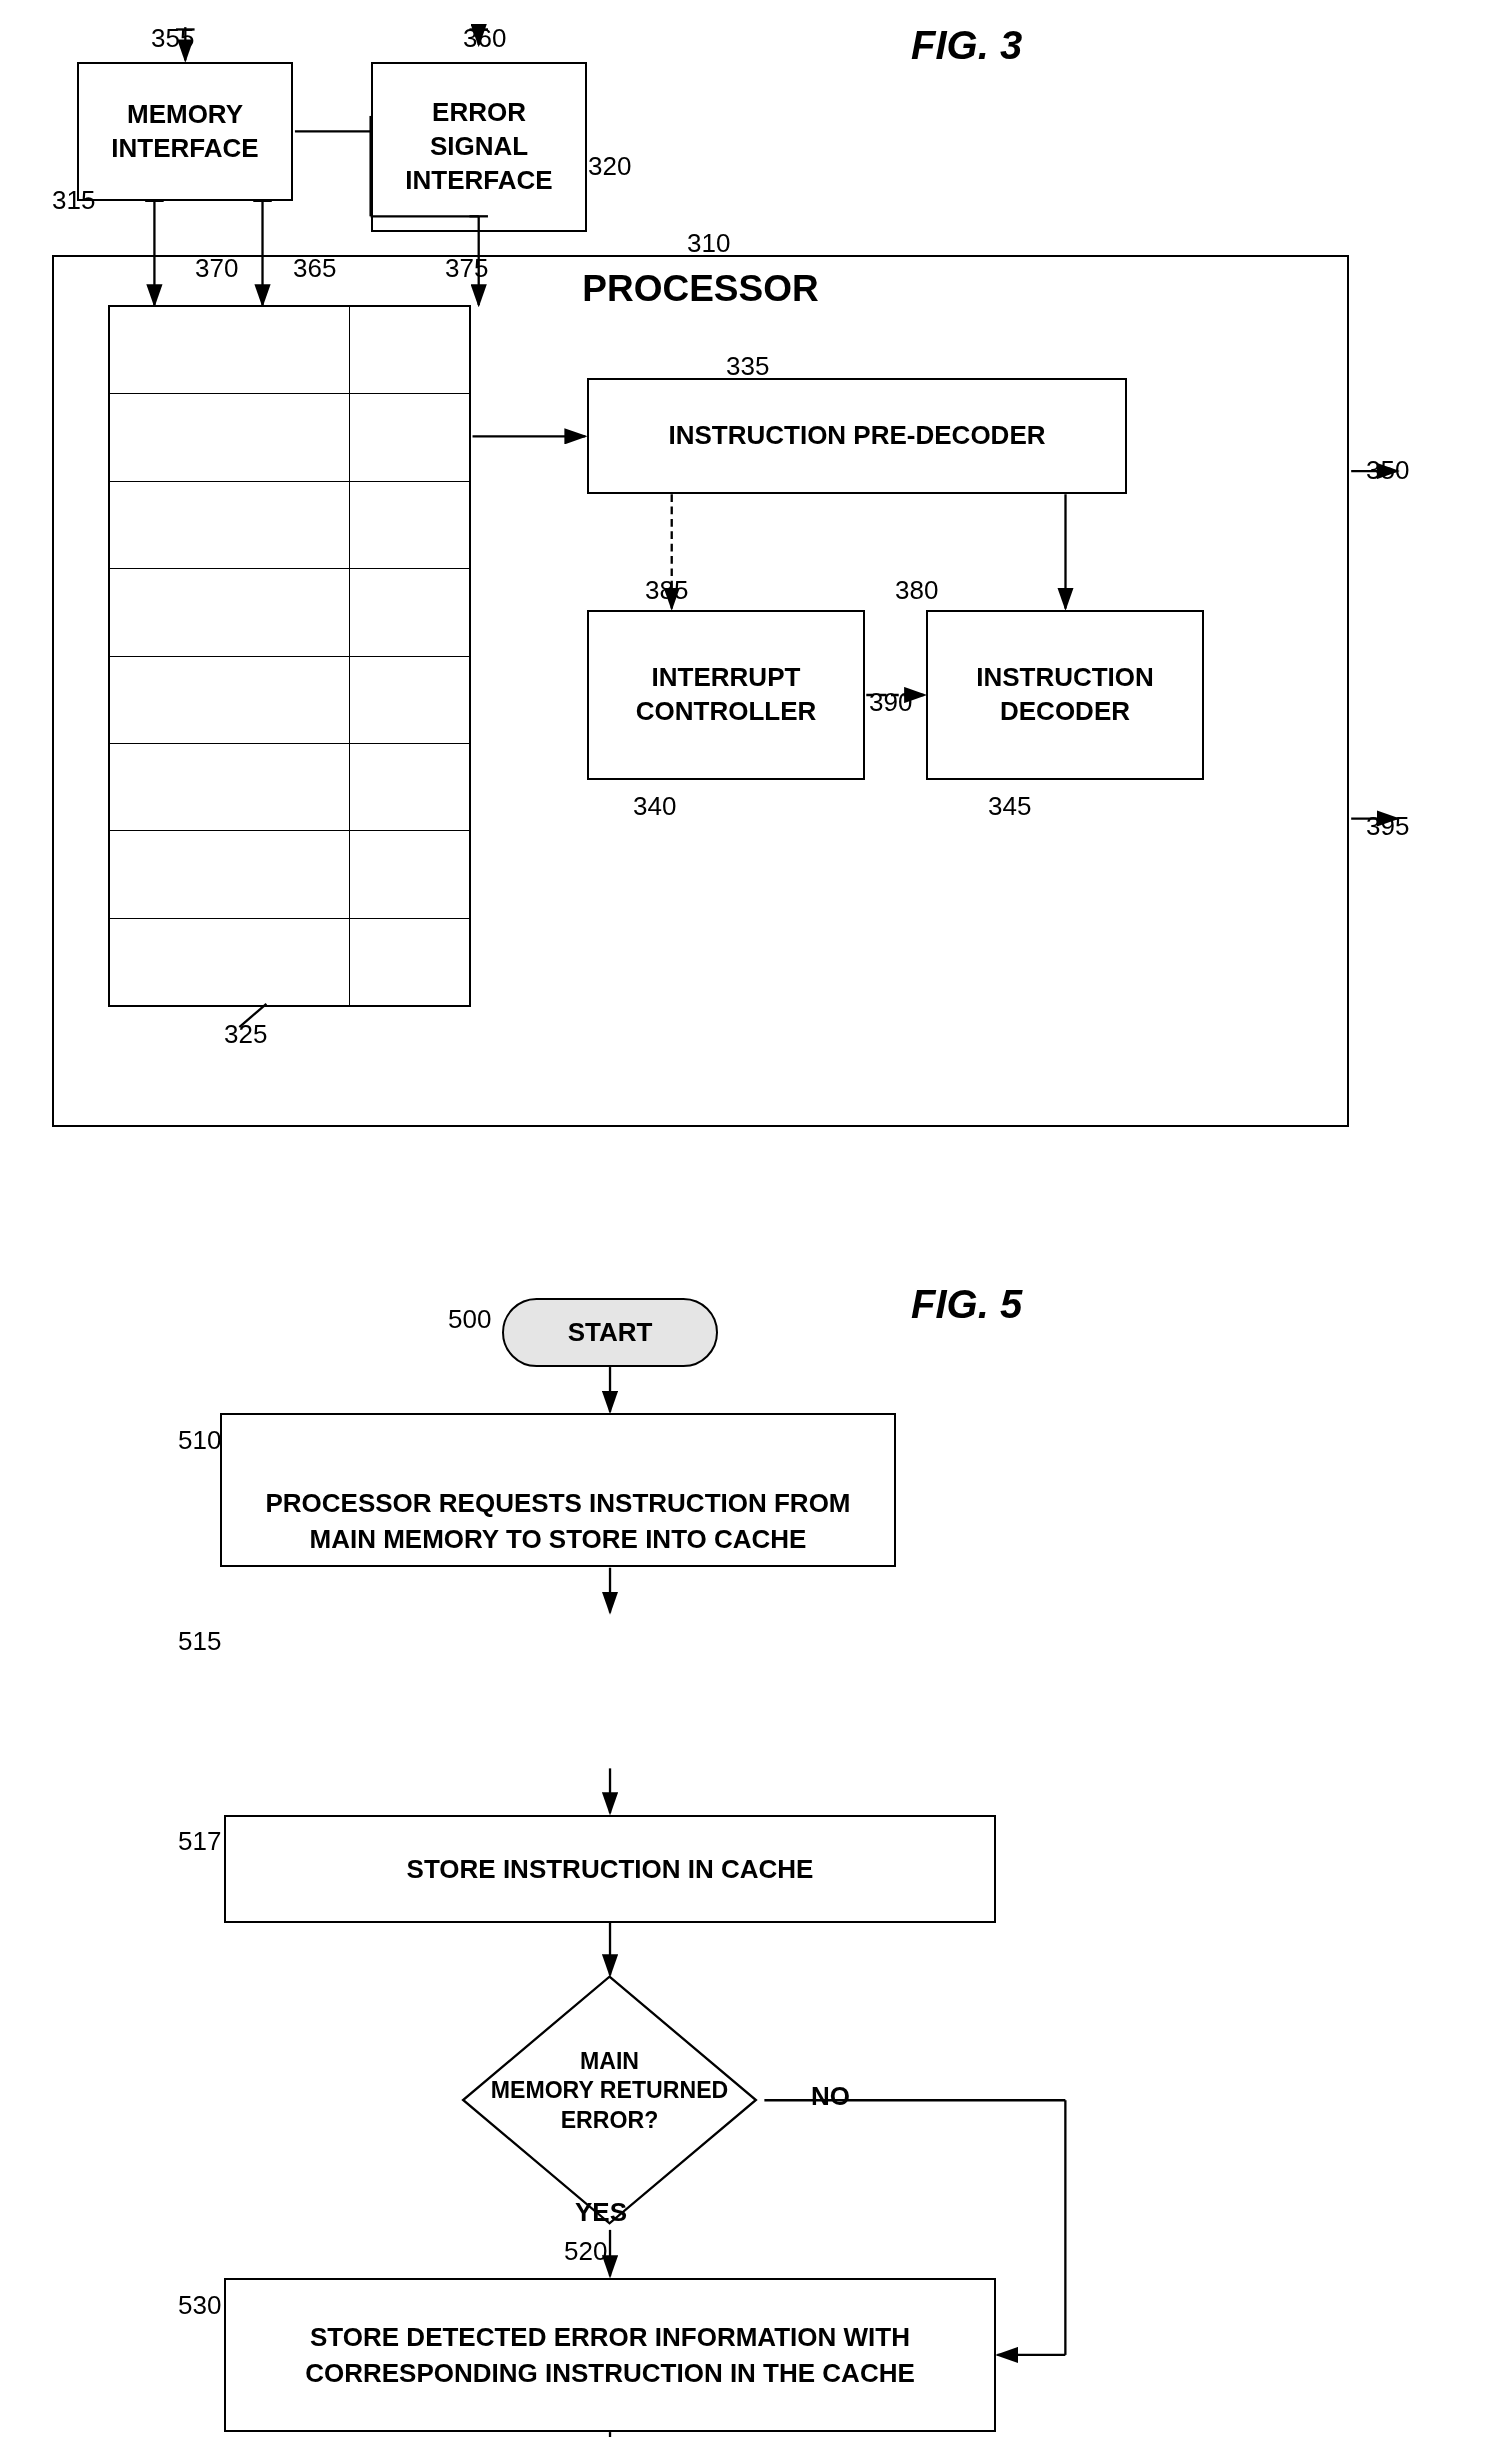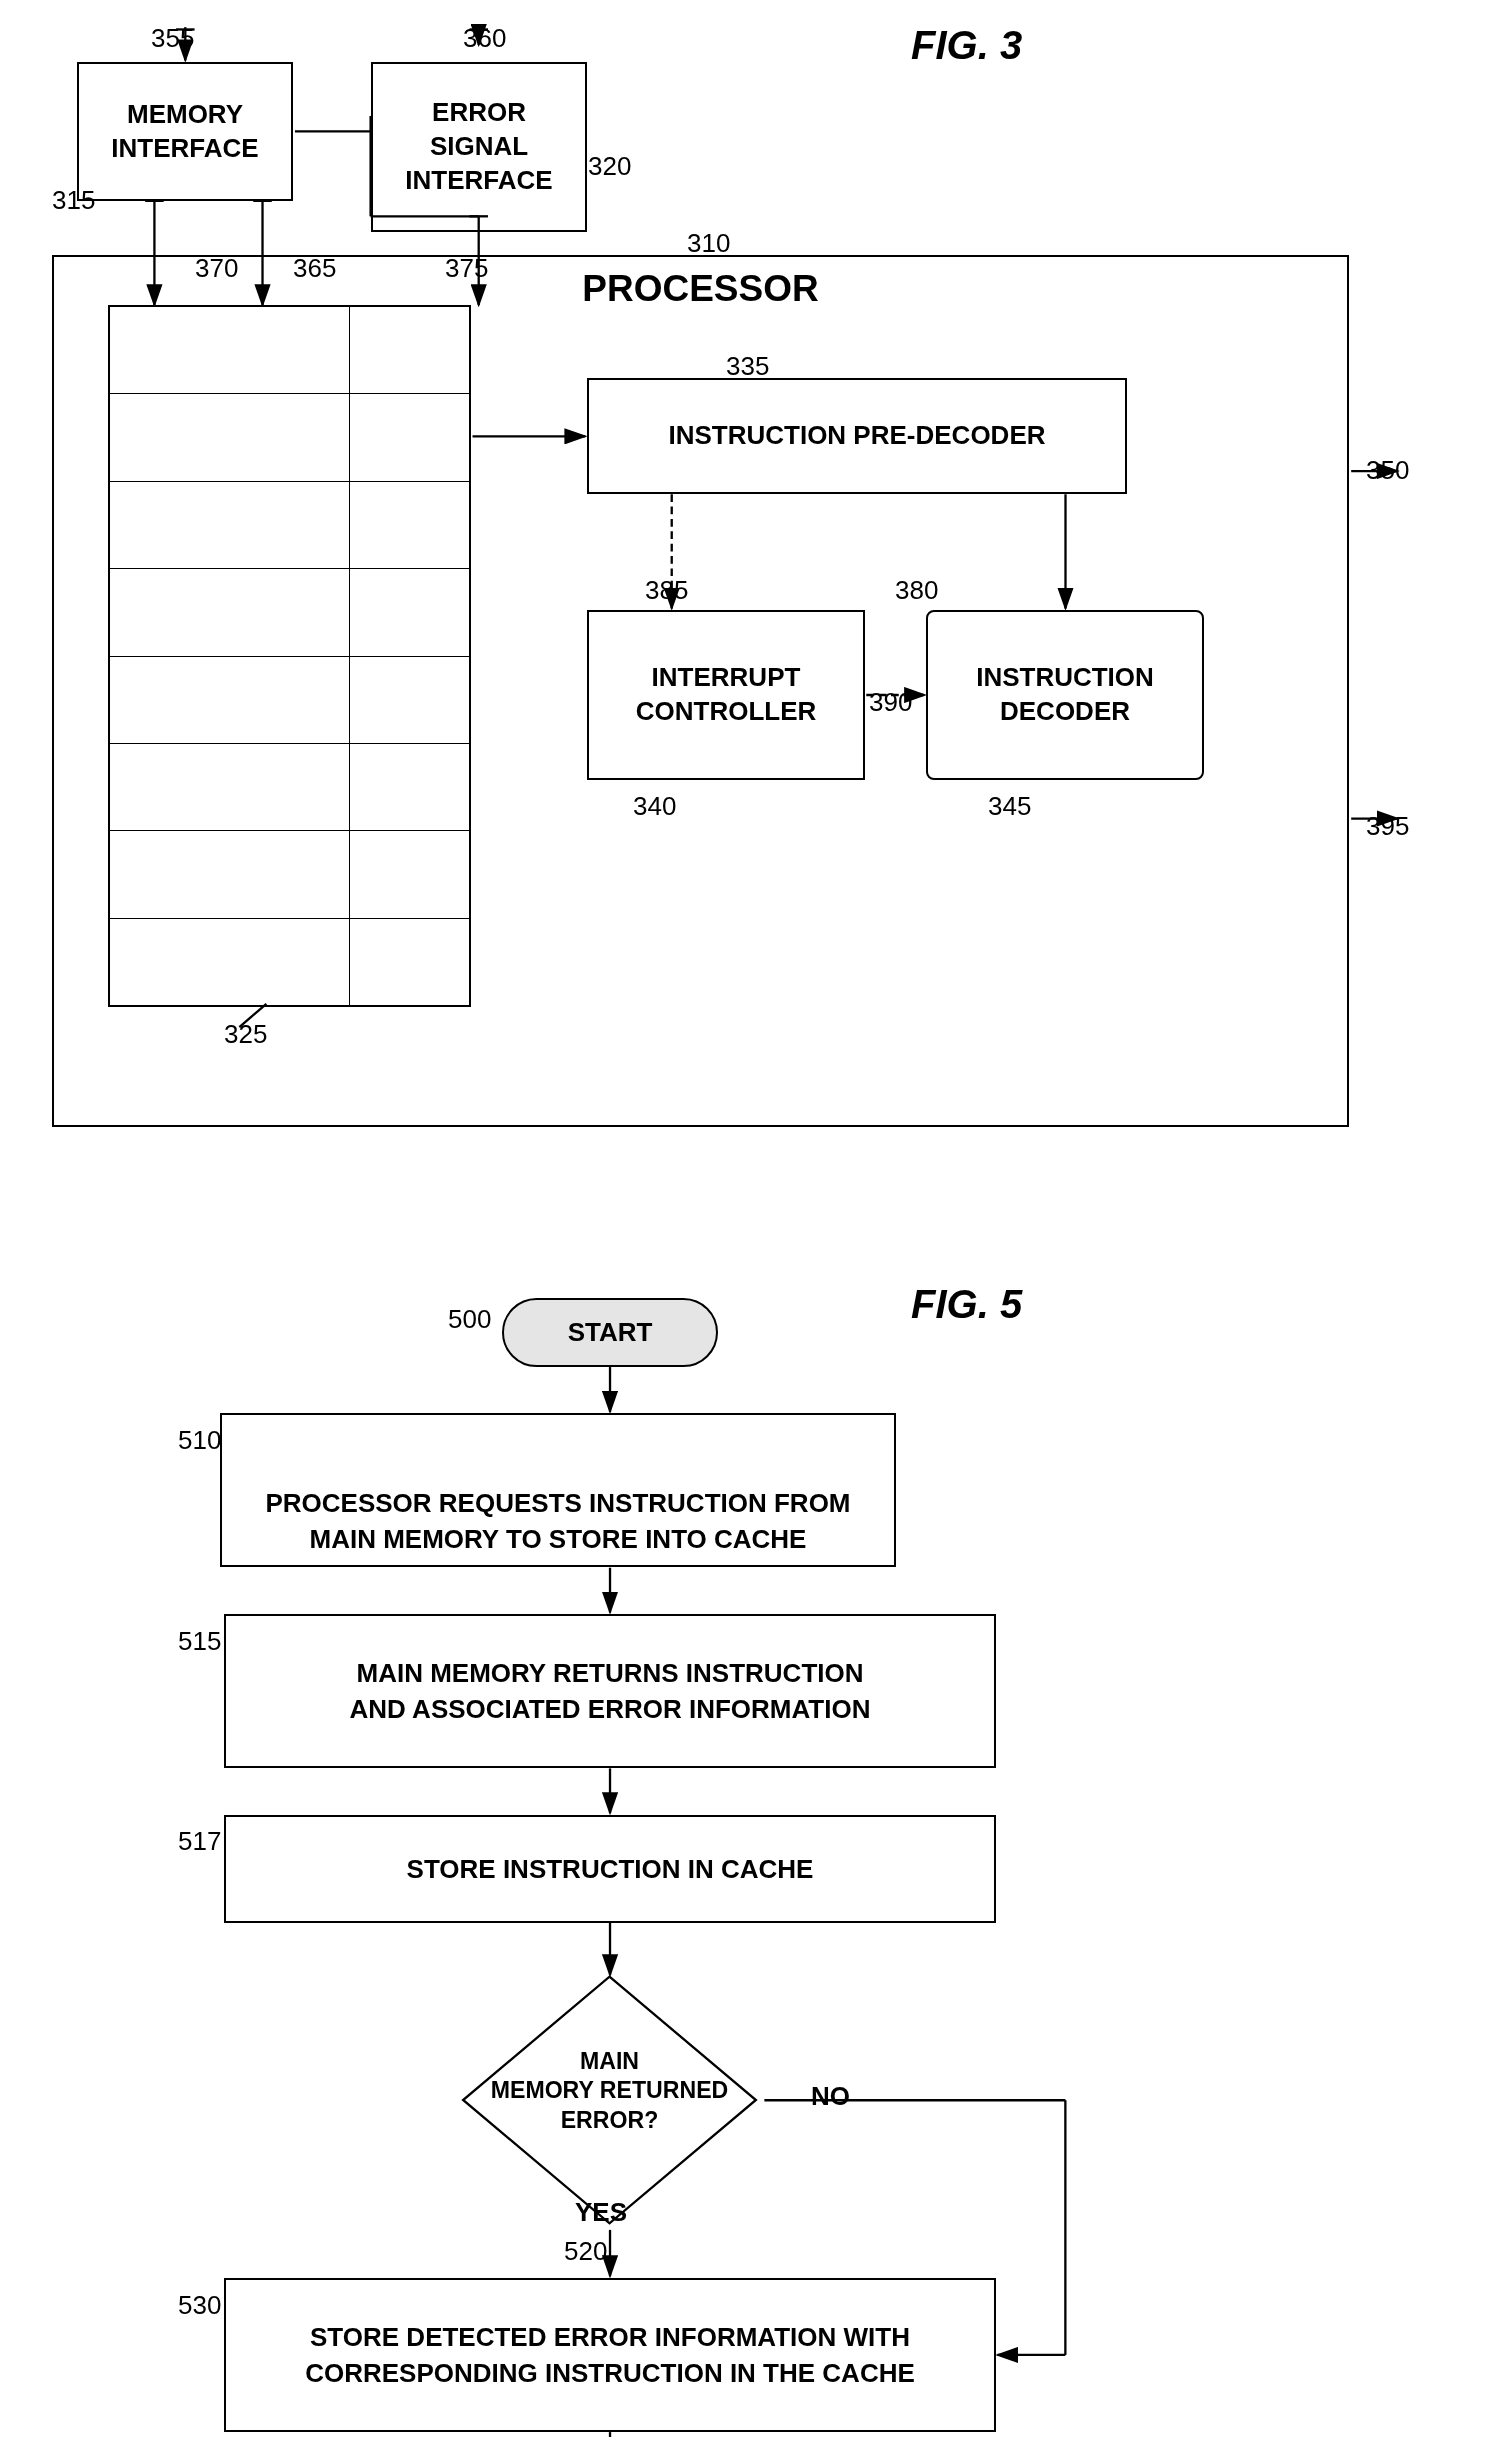--- a/index.html
+++ b/index.html
@@ -213,21 +213,21 @@
       <span>INSTRUCTION PRE-DECODER</span>
     </div>
     <div class="ref-label" style="left:726px; top:351px;">335</div>
 
     <div class="box" style="left:587px; top:610px; width:278px; height:170px;">
       <span style="white-space:pre-line;">INTERRUPT
 CONTROLLER</span>
     </div>
     <div class="ref-label" style="left:633px; top:791px;">340</div>
 
-    <div class="box" style="left:926px; top:610px; width:278px; height:170px;border-radius:8px;">
+    <div class="box" style="left:926px; top:610px; width:278px; height:170px;">
       <span style="white-space:pre-line;">INSTRUCTION
 DECODER</span>
     </div>
     <div class="ref-label" style="left:988px; top:791px;">345</div>
 
     <div class="ref-label" style="left:1366px; top:455px;">350</div>
     <div class="ref-label" style="left:1366px; top:811px;">395</div>
 
     <div class="ref-label" style="left:195px; top:253px;">370</div>
     <div class="ref-label" style="left:293px; top:253px;">365</div>
@@ -296,24 +296,20 @@
 
     <div class="ref-label" style="left:178px; top:166px;">510</div>
 
     <div class="flow-box" style="left:220px; top:154px; width:676px; height:154px;align-items:flex-end;">
       <span style="white-space:pre-line;">PROCESSOR REQUESTS INSTRUCTION FROM
 MAIN MEMORY TO STORE INTO CACHE</span>
     </div>
 
     <div class="ref-label" style="left:178px; top:367px;">515</div>
 
-    <div class="flow-box" style="left:224px; top:355px; width:772px; height:154px;">
-      <span style="white-space:pre-line;">MAIN MEMORY RETURNS INSTRUCTION
-AND ASSOCIATED ERROR INFORMATION</span>
-    </div>
 
     <div class="ref-label" style="left:178px; top:567px;">517</div>
 
     <div class="flow-box" style="left:224px; top:556px; width:772px; height:108px;">
       <span>STORE INSTRUCTION IN CACHE</span>
     </div>
 
     <div style="position:absolute; left:455px; top:710px; width:309px; height:262px;">
       <svg width="309" height="262" viewBox="0 0 400 340">
         <polygon points="200,10 390,170 200,330 10,170" fill="#fff" stroke="#000" stroke-width="3"></polygon>

